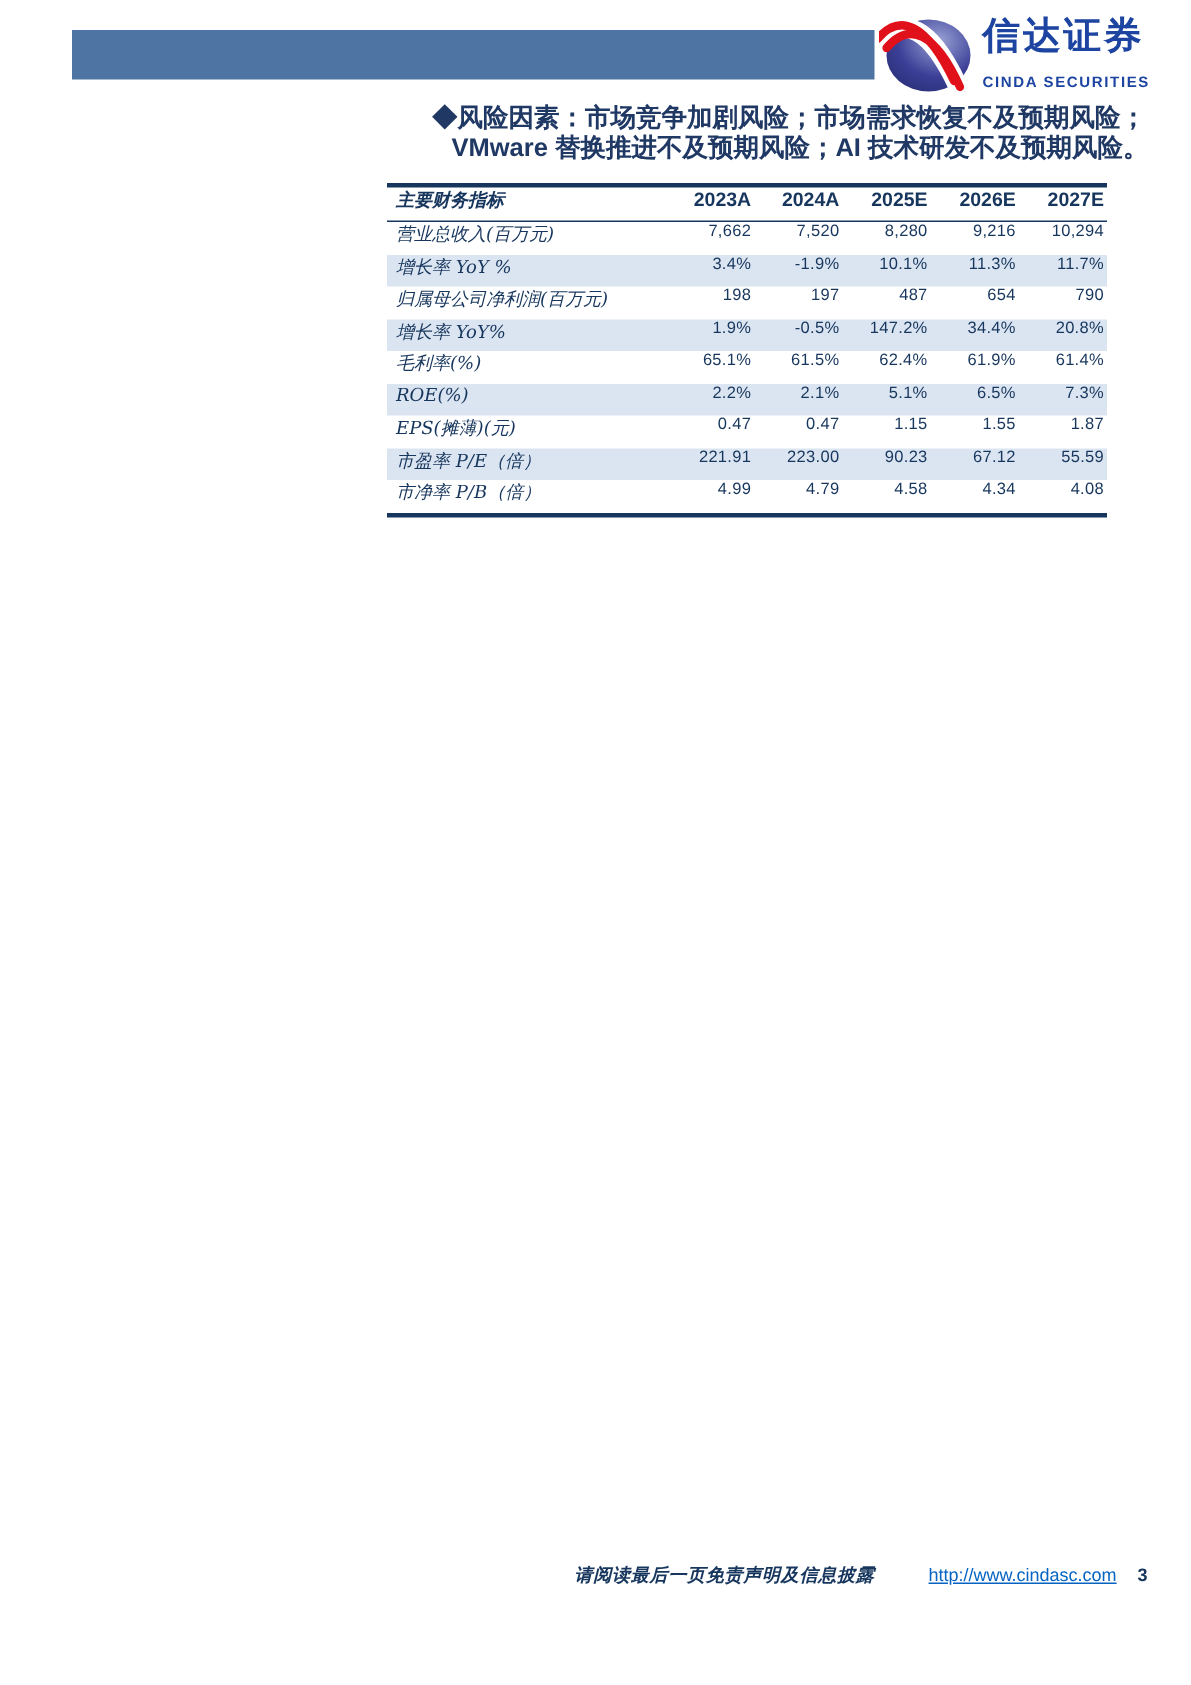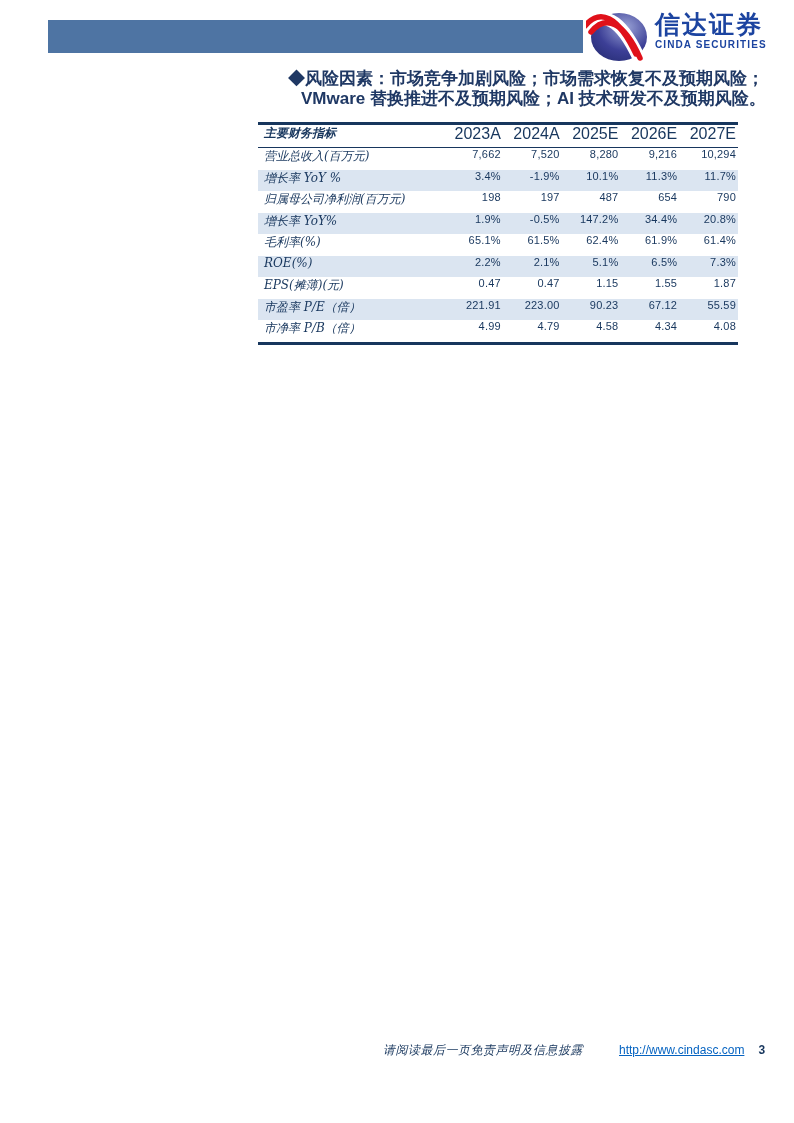--- a/index.html
+++ b/index.html
@@ -27,21 +27,21 @@
     display: flex; gap: 7px;
   }
   .logo-mark { width: 62px; height: 50px; }
   .logo-text { display: flex; flex-direction: column; line-height: 1; }
   .logo-cn {
     font-size: 25px; font-weight: bold; color: #1c44a0;
     letter-spacing: 2px; font-family: "Liberation Sans", sans-serif;
   }
   .logo-en {
     font-size: 10px; font-weight: bold; color: #1c44a0;
-    letter-spacing: 1.1px; margin-top: 3px;
+    letter-spacing: 1.1px; margin-top: 14px;
   }
 
   
   .risk {
     position: absolute;
     left: 288px; top: 69px; width: 480px;
     color: #1f3864;
     font-size: 17px; font-weight: bold;
     line-height: 19.5px;
     padding-left: 13px; text-indent: -13px;
@@ -64,40 +64,40 @@
     width: 186px; padding-left: 6px;
     font-style: italic; font-size: 12px;
     font-family: "DejaVu Serif", serif;
   }
   .thead .label { font-weight: bold; }
   .num {
     flex: 1; text-align: right; padding-right: 2px;
     font-size: 11px;
     font-family: "Liberation Sans", sans-serif;
   }
-  .thead .num { font-weight: normal; font-size: 16px; }
+  .thead .num { font-weight: bold; font-size: 13px; }
   .data .num { letter-spacing: 0.2px; }
 
   .source-note {
     position: absolute;
     left: 258px; top: 341px; width: 480px;
     font-size: 11px; font-style: italic;
     color: #3d3d3d;
     font-family: "DejaVu Serif", serif;
   }
 
   
   .footer {
     position: absolute;
     left: 383px; top: 1042px;
     display: flex; align-items: baseline; gap: 8px;
     white-space: nowrap;
   }
   .footer-disclaimer {
-    font-size: 12px; font-weight: normal; font-style: italic;
+    font-size: 12px; font-weight: bold; font-style: italic;
     color: #17365d;
     font-family: "DejaVu Serif", serif;
     letter-spacing: 0.5px;
   }
   .footer-link {
     font-size: 12px; color: #0563c1;
     text-decoration: underline;
     font-family: "Liberation Sans", sans-serif;
     margin-left: 28px;
   }

